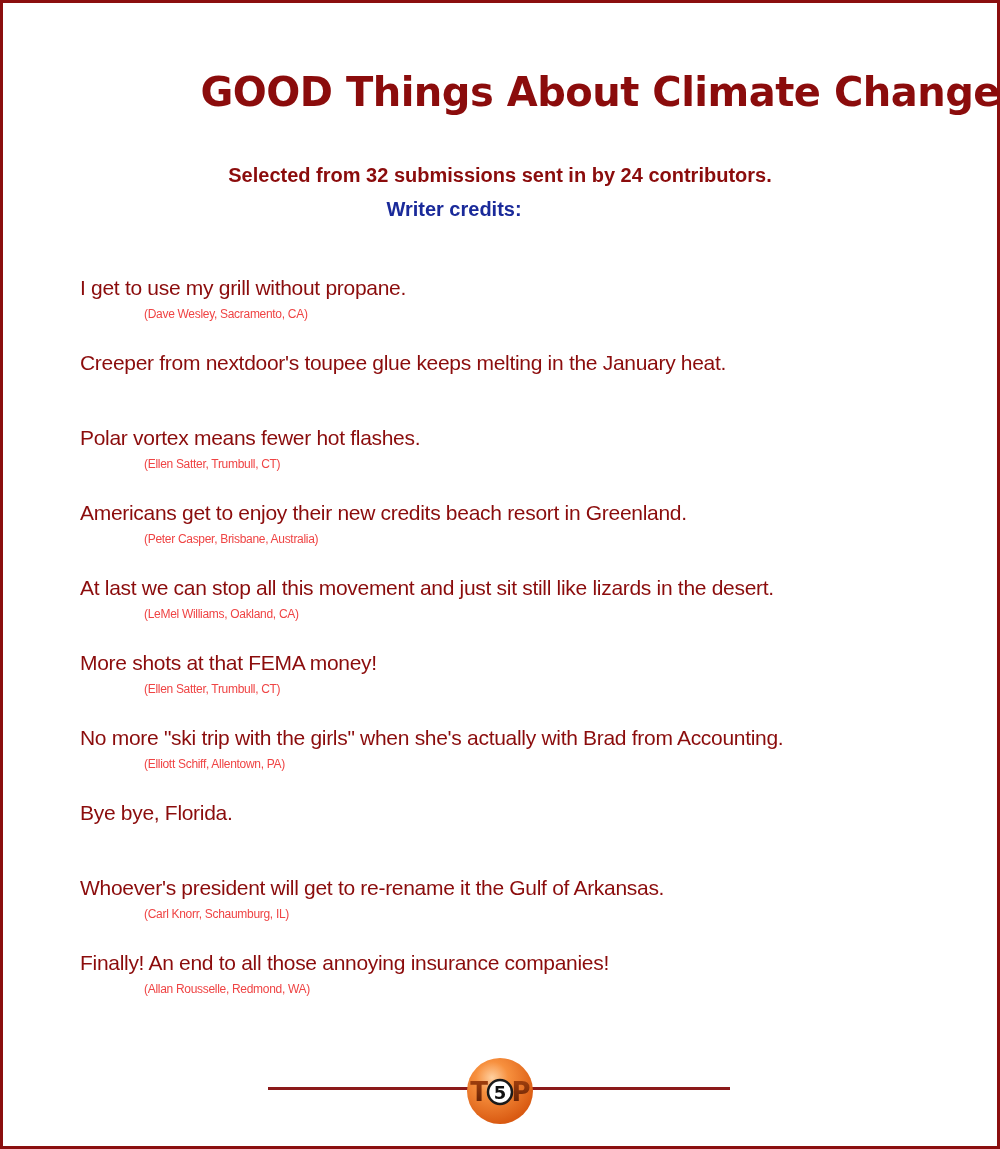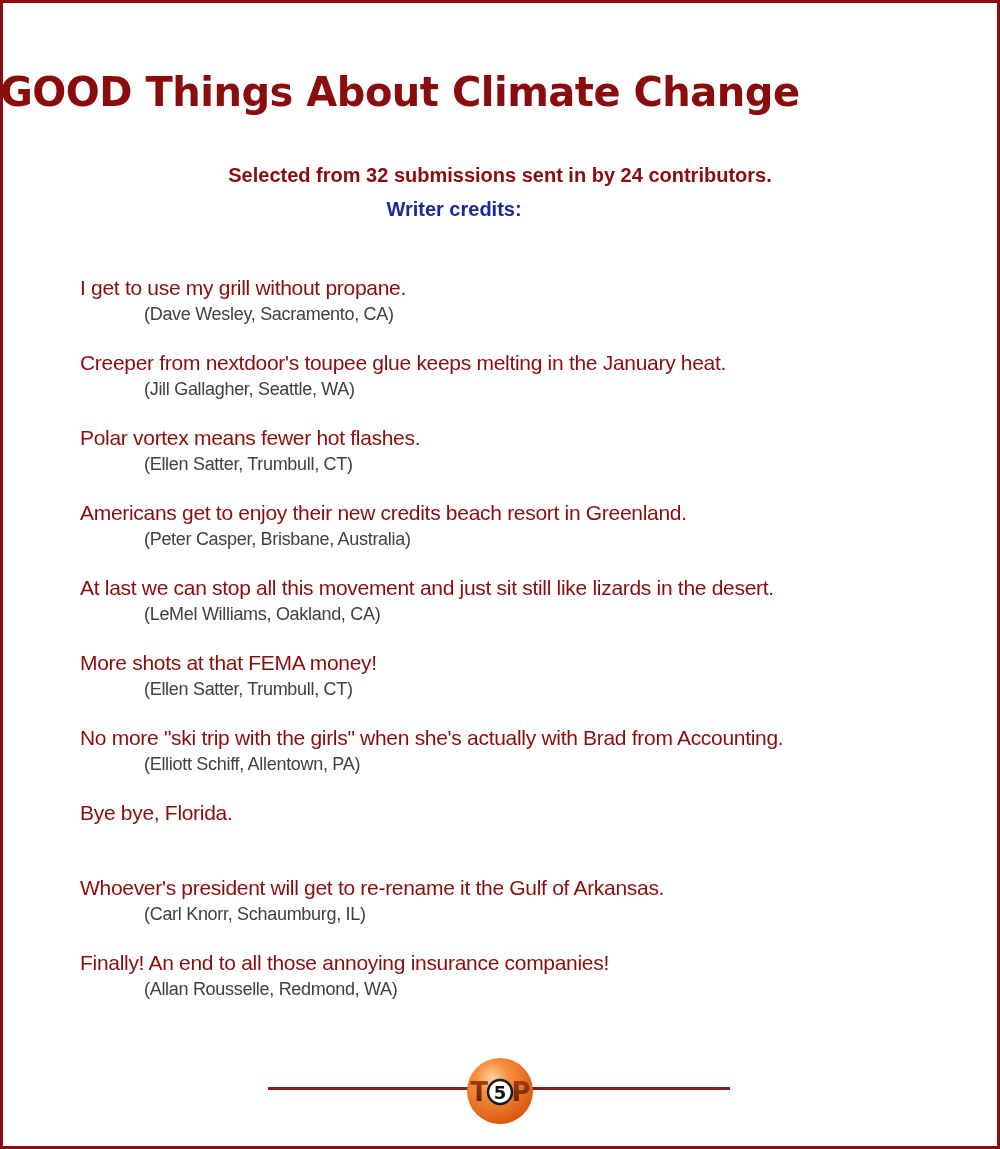--- a/index.html
+++ b/index.html
@@ -12,21 +12,21 @@
   }
   .frame {
     position: absolute; left: 0; top: 0;
     width: 1000px; height: 1149px;
     box-sizing: border-box;
     border: 3px solid #8b0f0f;
     border-bottom-width: 3px;
   }
   .title {
     position: absolute; left: 0; width: 1000px; top: 66px;
-    text-align: left;
+    text-align: right;
     font-family: "DejaVu Sans", sans-serif;
     font-weight: bold;
     font-size: 40px;
     letter-spacing: -0.5px;
     color: #8b0c0c;
     line-height: 52px;
   }
   .subtitle {
     position: absolute; left: 0; width: 1000px; top: 162px;
     text-align: center;
@@ -49,22 +49,22 @@
   .entry { height: 75px; }
   .joke {
     font-size: 21px;
     color: #8b0c0c;
     line-height: 27px;
     white-space: nowrap;
     letter-spacing: -0.3px;
   }
   .author {
     padding-left: 64px;
-    font-size: 18px;
-    color: #404040;
+    font-size: 12px;
+    color: #ef4444;
     line-height: 27px;
     white-space: nowrap;
     letter-spacing: -0.3px;
   }
   .rule {
     position: absolute; top: 1087px; height: 3px;
     background: #8b1a1a;
   }
   .rule.left { left: 268px; width: 200px; }
   .rule.right { left: 532px; width: 198px; }
@@ -82,21 +82,20 @@
 <div class="subtitle">Selected from 32 submissions sent in by 24 contributors.</div>
 <div class="credits">Writer credits:</div>
 
 <div class="list">
   <div class="entry">
     <div class="joke">I get to use my grill without propane.</div>
     <div class="author">(Dave Wesley, Sacramento, CA)</div>
   </div>
   <div class="entry">
     <div class="joke">Creeper from nextdoor's toupee glue keeps melting in the January heat.</div>
-    <div class="author">(Jill Gallagher, Seattle, WA)</div>
   </div>
   <div class="entry">
     <div class="joke">Polar vortex means fewer hot flashes.</div>
     <div class="author">(Ellen Satter, Trumbull, CT)</div>
   </div>
   <div class="entry">
     <div class="joke">Americans get to enjoy their new credits beach resort in Greenland.</div>
     <div class="author">(Peter Casper, Brisbane, Australia)</div>
   </div>
   <div class="entry">

